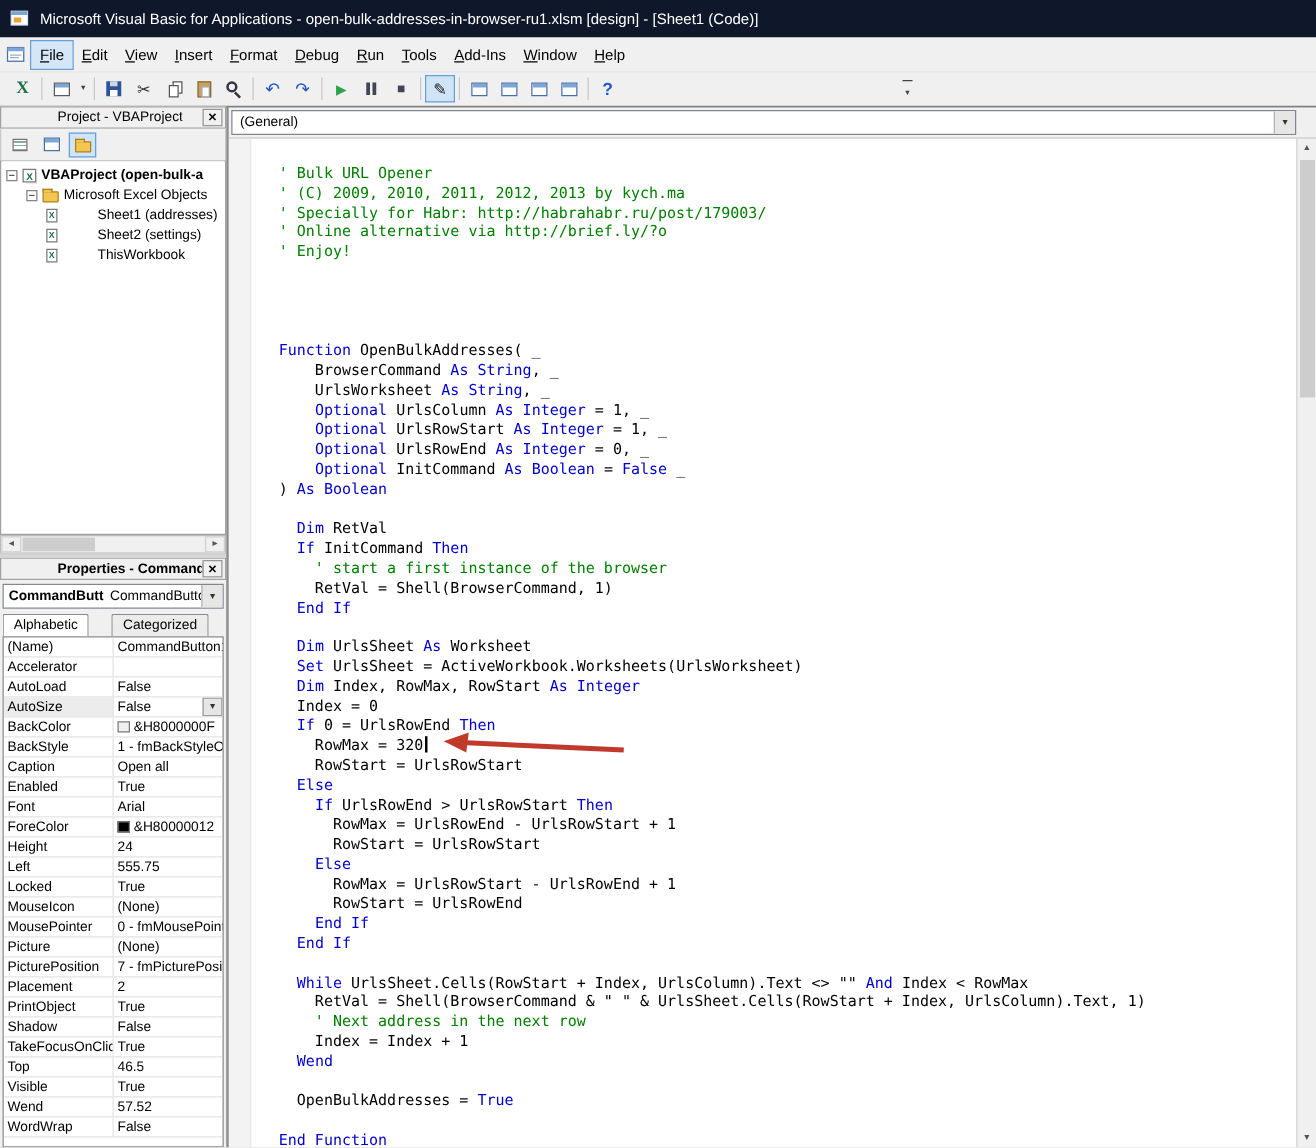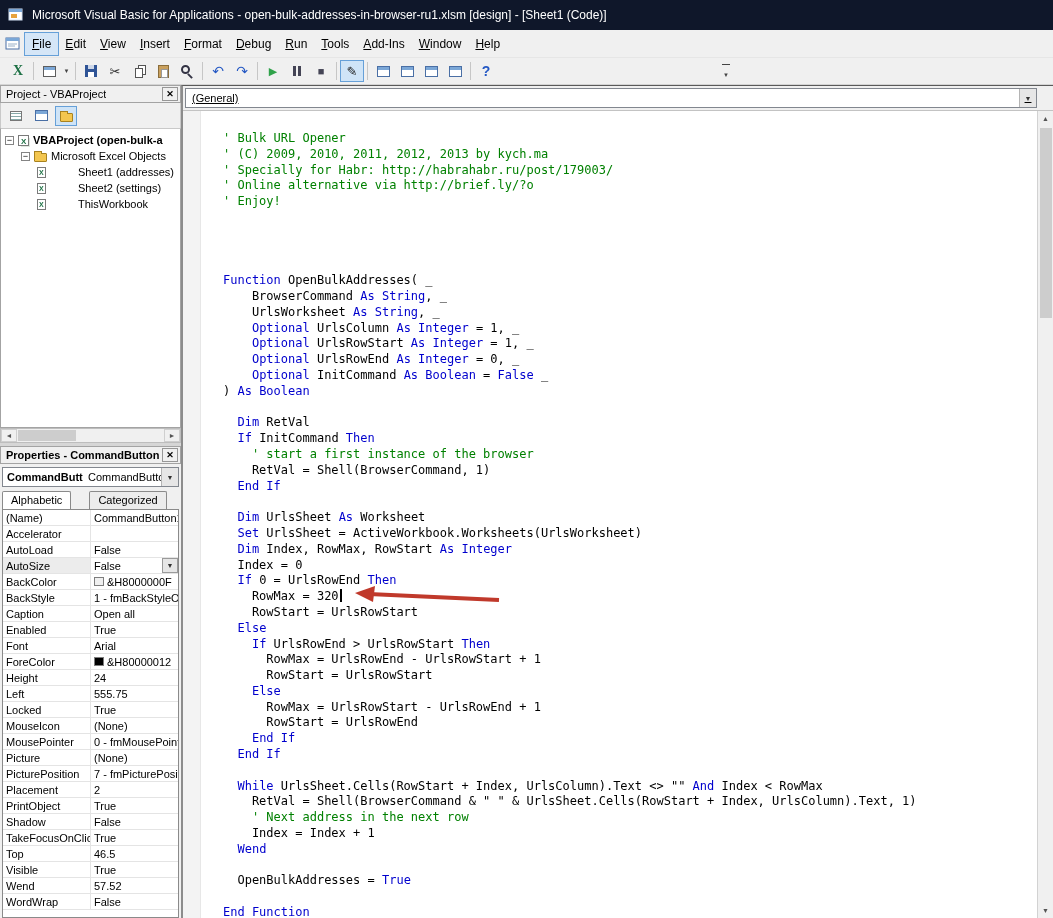--- a/index.html
+++ b/index.html
@@ -30,21 +30,21 @@
   .tb-overflow { width:14px; height:22px; margin-left:1px; display:flex; flex-direction:column; align-items:center; justify-content:center; color:#444; }
   .tb-overflow i { font-style:normal; }
   .tb-overflow .bar { width:8px; height:1px; background:#444; margin-bottom:2px; }
   .tb-overflow .chev::before { content:'▼'; font-size:6px; }
 
   
   .main { height:833px; flex:none; display:flex; background:#9b9b9b; }
   .left { width:181px; flex:none; display:flex; flex-direction:column; background:#f0f0f0; }
 
   .panel-header { height:18px; flex:none; display:flex; align-items:center; justify-content:space-between; padding:0 2px 0 5px; background:#f0f0f0; border:1px solid #a3a3a3; }
-  .panel-title { white-space:nowrap; overflow:hidden; }
+  .panel-title { white-space:nowrap; overflow:hidden;margin-left:40px; }
   .panel-title.bold { font-weight:bold; }
   .close-btn { width:16px; height:14px; flex:none; display:flex; align-items:center; justify-content:center; border:1px solid #979797; background:#f0f0f0; }
   .close-btn::before { content:'✕'; font-size:9px; font-weight:bold; }
 
   
   .project-panel { height:358px; flex:none; display:flex; flex-direction:column; }
   .project-toolbar { height:25px; flex:none; display:flex; align-items:center; gap:3px; padding-left:4px; background:#f0f0f0; border-left:1px solid #c9c9c9; border-right:1px solid #c9c9c9; }
   .pt-btn { width:22px; height:20px; display:flex; align-items:center; justify-content:center; border:1px solid transparent; }
   .pt-btn.pressed { background:#cfe4f7; border-color:#66a0d8; }
   .tree { flex:1; background:#fff; border:1px solid #a3a3a3; border-top:1px solid #c9c9c9; overflow:hidden; padding:3px 0 0 4px; }
@@ -77,21 +77,21 @@
   .prop-row { display:flex; height:16px; border-bottom:1px solid #e4e4e4; }
   .prop-name { width:88px; flex:none; padding-left:3px; border-right:1px solid #e4e4e4; overflow:hidden; white-space:nowrap; display:flex; align-items:center; }
   .prop-row.selected .prop-name { background:#ececec; }
   .prop-value { flex:1; padding-left:3px; overflow:hidden; white-space:nowrap; display:flex; align-items:center; position:relative; }
   .pv-text { overflow:hidden; white-space:nowrap; }
   .swatch { width:10px; height:9px; flex:none; border:1px solid #7d7d7d; margin-right:3px; }
   .prop-dd { position:absolute; right:0; top:0; width:16px; height:15px; background:#e6e6e6; border:1px solid #9a9a9a; display:flex; align-items:center; justify-content:center; }
   .prop-dd::before { content:'▼'; font-size:7px; color:#333; }
 
   
-  .code-panel { flex:1; position:relative; background:#fff; border-left:2px solid #8c8c8c; border-top:1px solid #5a5a5a; overflow:hidden;text-decoration:underline; }
+  .code-panel { flex:1; position:relative; background:#fff; border-left:2px solid #8c8c8c; border-top:1px solid #5a5a5a; overflow:hidden; }
   .combo-row { height:25px; background:#f0f0f0; border-bottom:1px solid #c3c3c3; display:flex; align-items:center; padding:2px 16px 2px 2px; }
   .gen-combo { flex:1; height:20px; background:#fff; border:1px solid #82878f; display:flex; align-items:center; padding-left:6px; overflow:hidden; }
   .gen-combo .combo-arrow { margin-left:auto; }
   .editor { position:absolute; left:0; right:16px; top:25px; bottom:0; background:#fff; display:flex; overflow:hidden; }
   .margin-bar { width:18px; flex:none; background:#f3f3f3; border-right:1px solid #e7e7e7; }
   .code-lines { padding:20px 0 0 22px; font-family:"DejaVu Sans Mono","Liberation Mono",monospace; font-size:12px; line-height:15.8px; white-space:pre; }
   .code-line { height:15.8px; }
   .tok-k { color:#0000cd; }
   .tok-c { color:#008000; }
   .tok-n { color:#000000; }

